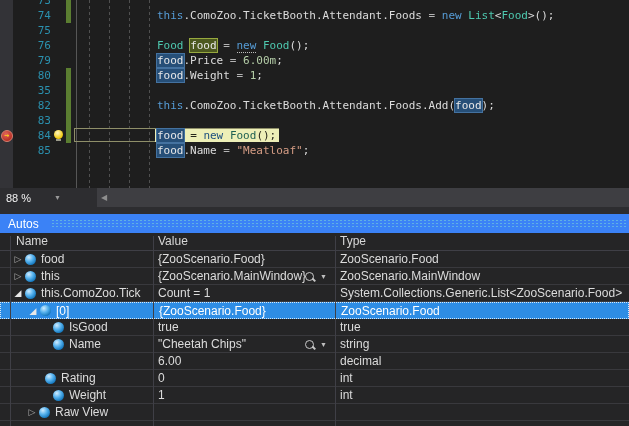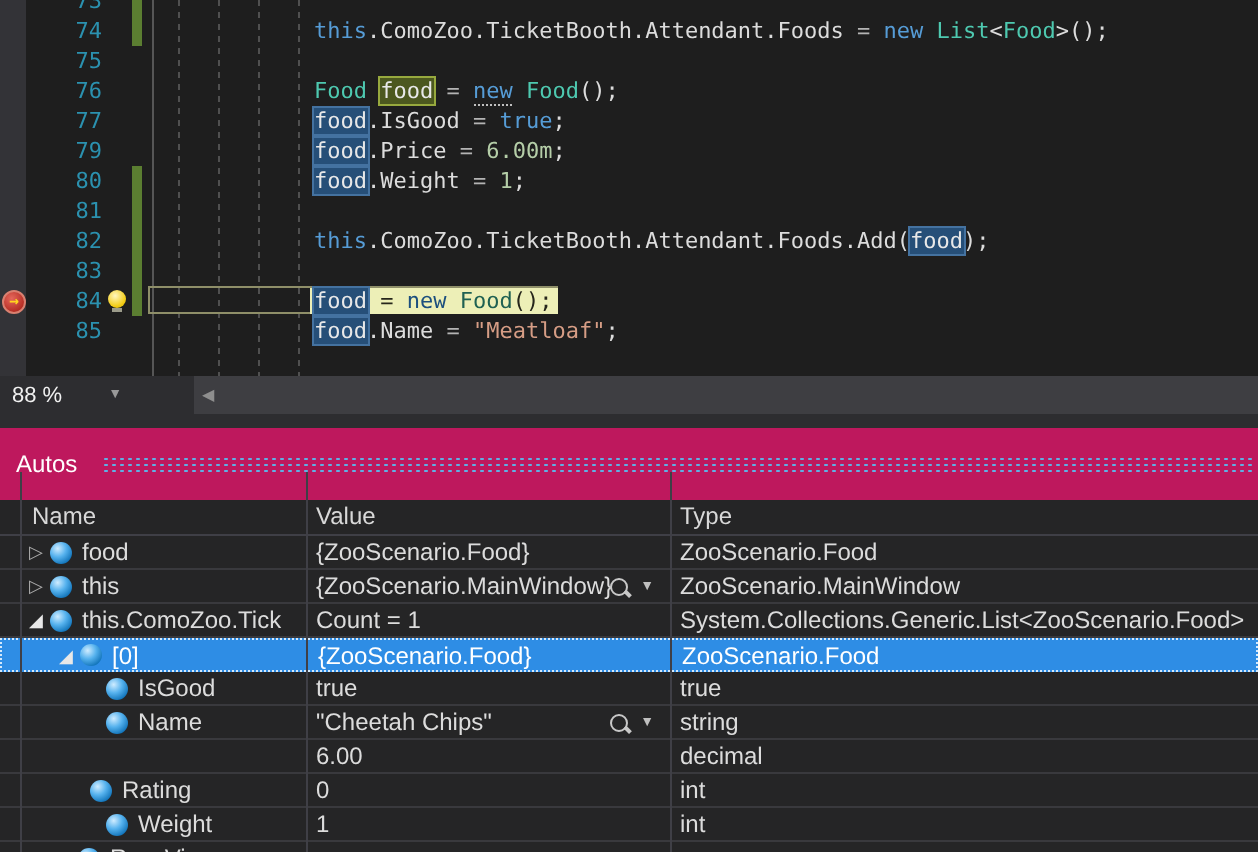--- a/index.html
+++ b/index.html
@@ -33,21 +33,21 @@
   .zoom-combo{width:66px;display:flex;align-items:center;color:#F1F1F1;font-size:11px;padding-left:6px;box-sizing:border-box;cursor:default;}
   .zoom-caret{margin-left:auto;margin-right:5px;color:#999;font-size:7px;}
   .hscroll{flex:1;background:#3E3E42;display:flex;align-items:center;}
   .scroll-arrow{color:#8E8E8E;font-size:8px;padding-left:4px;}
 
   
   .dock-gap{position:absolute;left:0;top:207px;width:629px;height:7px;background:#2D2D30;}
 
   
   .autos{position:absolute;left:0;top:214px;width:629px;height:212px;background:#252526;overflow:hidden;}
-  .titlebar{height:36px;background:#be185d;color:#FFFFFF;font-size:12px;display:flex;align-items:center;padding:0 0 0 8px;}
+  .titlebar{height:19px;background:#3b82f6;color:#FFFFFF;font-size:12px;display:flex;align-items:center;padding:0 0 0 8px;}
   .grip{flex:1;height:9px;margin:0 2px 0 12px;background-image:radial-gradient(#5FB0E5 0.8px,transparent 0.9px);background-size:4px 3px;}
   .grid-header{position:relative;height:17px;color:#D8D8D8;font-size:12px;border-bottom:1px solid #3F3F46;}
   .hdr-name{position:absolute;left:16px;top:1px;}
   .hdr-value{position:absolute;left:158px;top:1px;}
   .hdr-type{position:absolute;left:340px;top:1px;}
   .rows{position:relative;}
   .arow{position:relative;height:16px;border-bottom:1px solid #39393D;font-size:12px;color:#DCDCDC;}
   .arow.selected{background:#2E8DE5;color:#FFFFFF;border:1px dotted #D5E9FB;height:15px;box-sizing:content-box;}
   .name-cell{position:absolute;left:0;top:0;bottom:0;width:153px;display:flex;align-items:center;overflow:hidden;white-space:nowrap;}
   .expander{display:inline-block;width:12px;font-size:9px;color:#ABABAB;text-align:center;flex:0 0 12px;}
@@ -71,24 +71,23 @@
     <div class="guide solid" style="left:76px"></div>
     <div class="guide dotted" style="left:89px"></div>
     <div class="guide dotted" style="left:109px"></div>
     <div class="guide dotted" style="left:129px"></div>
     <div class="guide dotted" style="left:149px"></div>
     <div class="lines" id="code-lines">
         <div class="code-line"><div class="chgbar"></div><span class="ln-num">73</span><span class="code-text"></span></div>
         <div class="code-line"><div class="chgbar"></div><span class="ln-num">74</span><span class="code-text"><span class="tk-kw">this</span><span class="tk-pl">.ComoZoo.TicketBooth.Attendant.Foods </span><span class="tk-op">= </span><span class="tk-kw">new </span><span class="tk-ty">List</span><span class="tk-pl">&lt;</span><span class="tk-ty">Food</span><span class="tk-pl">&gt;();</span></span></div>
         <div class="code-line"><span class="ln-num">75</span><span class="code-text"></span></div>
         <div class="code-line"><span class="ln-num">76</span><span class="code-text"><span class="tk-ty">Food </span><span class="tk-pl box-def">food</span><span class="tk-pl"> </span><span class="tk-op">= </span><span class="tk-kwsug">new</span><span class="tk-pl"> </span><span class="tk-ty">Food</span><span class="tk-pl">();</span></span></div>
-        <div class="code-line"><span class="ln-num">77</span><span class="code-text"><span class="tk-pl box-ref">food</span><span class="tk-pl">.IsGood </span><span class="tk-op">= </span><span class="tk-kw">true</span><span class="tk-pl">;</span></span></div>
         <div class="code-line"><span class="ln-num">79</span><span class="code-text"><span class="tk-pl box-ref">food</span><span class="tk-pl">.Price </span><span class="tk-op">= </span><span class="tk-num">6.00m</span><span class="tk-pl">;</span></span></div>
         <div class="code-line"><div class="chgbar"></div><span class="ln-num">80</span><span class="code-text"><span class="tk-pl box-ref">food</span><span class="tk-pl">.Weight </span><span class="tk-op">= </span><span class="tk-num">1</span><span class="tk-pl">;</span></span></div>
-        <div class="code-line"><div class="chgbar"></div><span class="ln-num">81</span><span class="code-text"></span></div>
+        <div class="code-line"><div class="chgbar"></div><span class="ln-num">35</span><span class="code-text"></span></div>
         <div class="code-line"><div class="chgbar"></div><span class="ln-num">82</span><span class="code-text"><span class="tk-kw">this</span><span class="tk-pl">.ComoZoo.TicketBooth.Attendant.Foods.Add(</span><span class="tk-pl box-ref">food</span><span class="tk-pl">);</span></span></div>
         <div class="code-line"><div class="chgbar"></div><span class="ln-num">83</span><span class="code-text"></span></div>
         <div class="code-line"><div class="chgbar"></div><span class="ln-num">84</span><div class="bp">→</div><div class="bulb"></div><div class="cur-outline"></div><div class="cur-fill"></div><span class="code-text"><span class="tk-pl box-ref">food</span><span class="tk-dk"> </span><span class="tk-dk">= </span><span class="tk-kwd">new </span><span class="tk-tyd">Food</span><span class="tk-dk">();</span></span></div>
         <div class="code-line"><span class="ln-num">85</span><span class="code-text"><span class="tk-pl box-ref">food</span><span class="tk-pl">.Name </span><span class="tk-op">= </span><span class="tk-str">"Meatloaf"</span><span class="tk-pl">;</span></span></div>
       </div>
   </div>
 
   <div class="bottombar">
     <div class="zoom-combo">
       <span>88 %</span>

